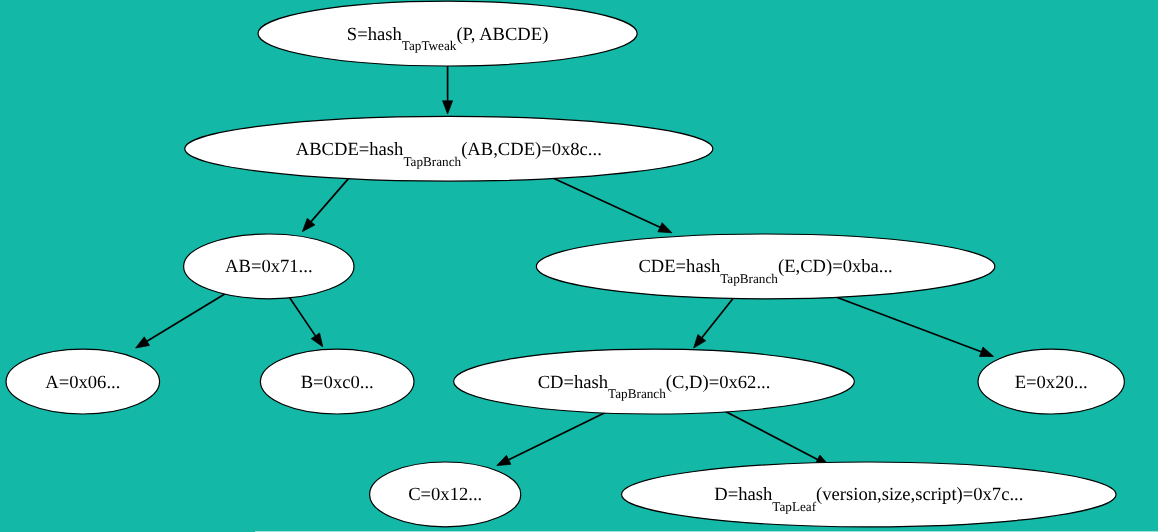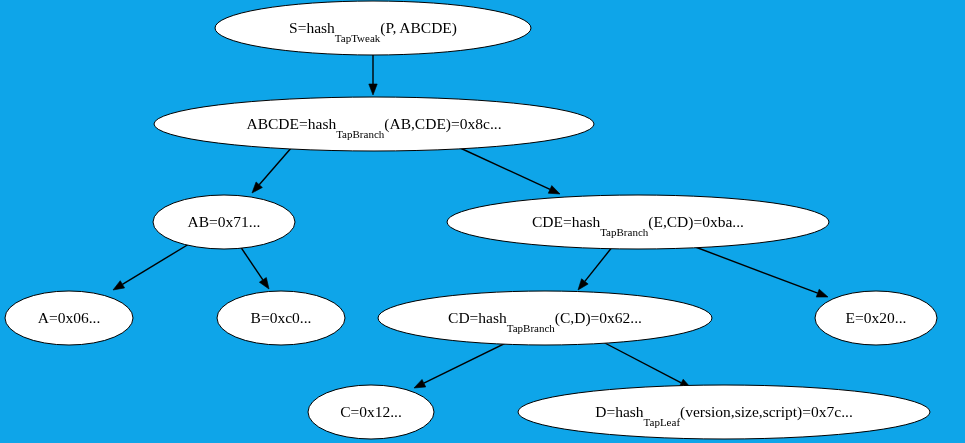--- a/index.html
+++ b/index.html
@@ -4,21 +4,21 @@
 <style>
   html, body {
     margin: 0;
     padding: 0;
     background: #ffffff;
   }
   #diagram-root {
     position: relative;
     width: 965px;
     height: 443px;
-    background: #0ea5e9;
+    background: #14b8a6;
     overflow: hidden;
     font-family: "Liberation Serif", "DejaVu Serif", serif;
   }
   svg.graph {
     display: block;
     width: 965px;
     height: 443px;
   }
   .node-ellipse {
     fill: #ffffff;

